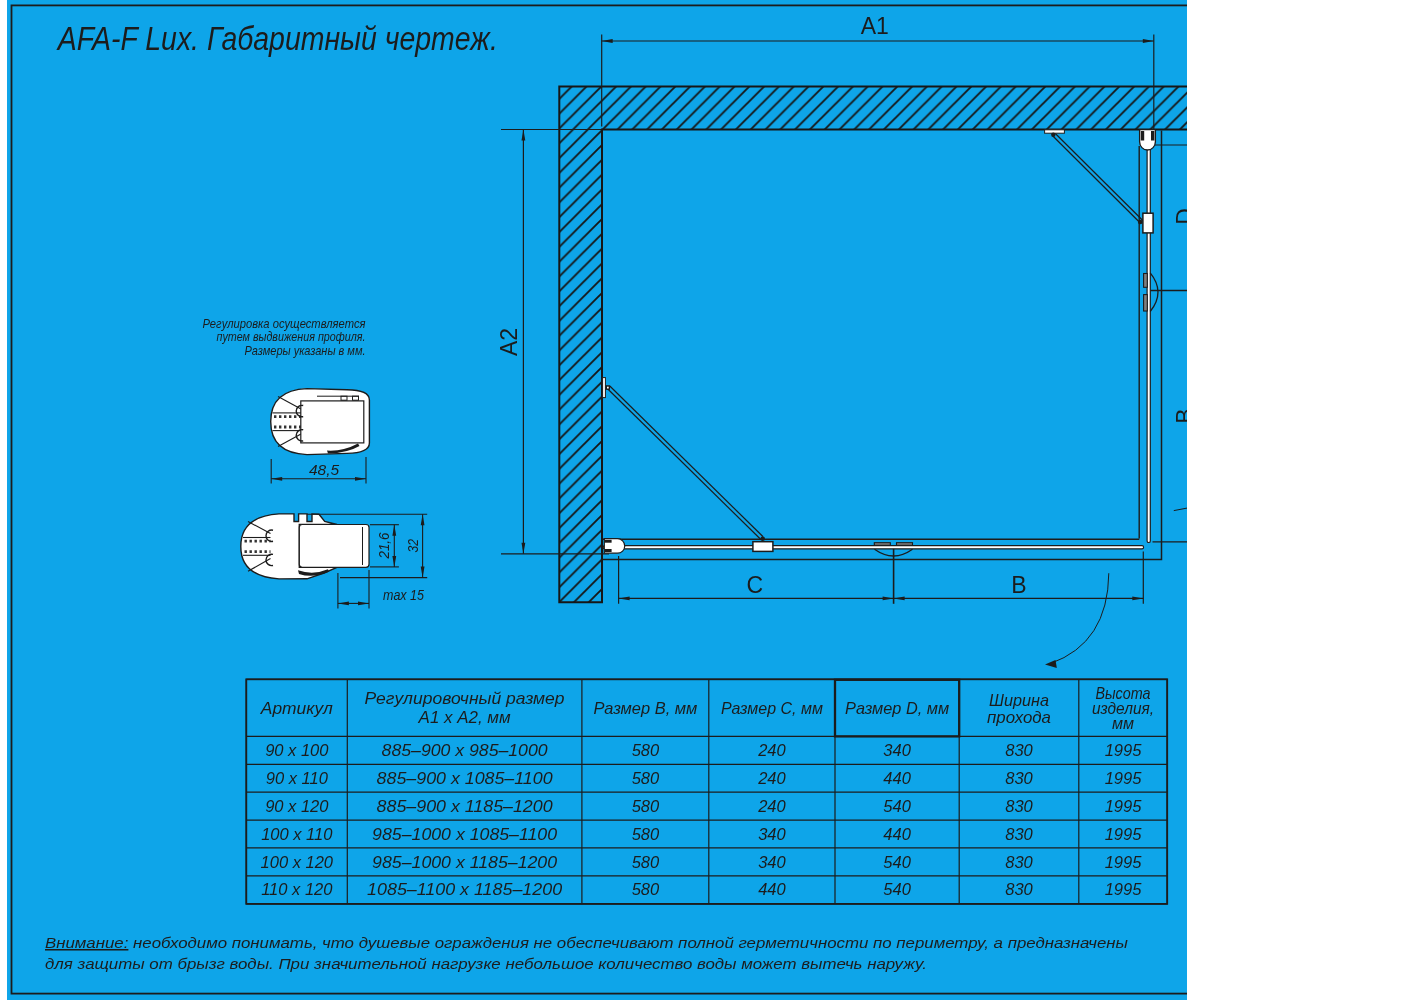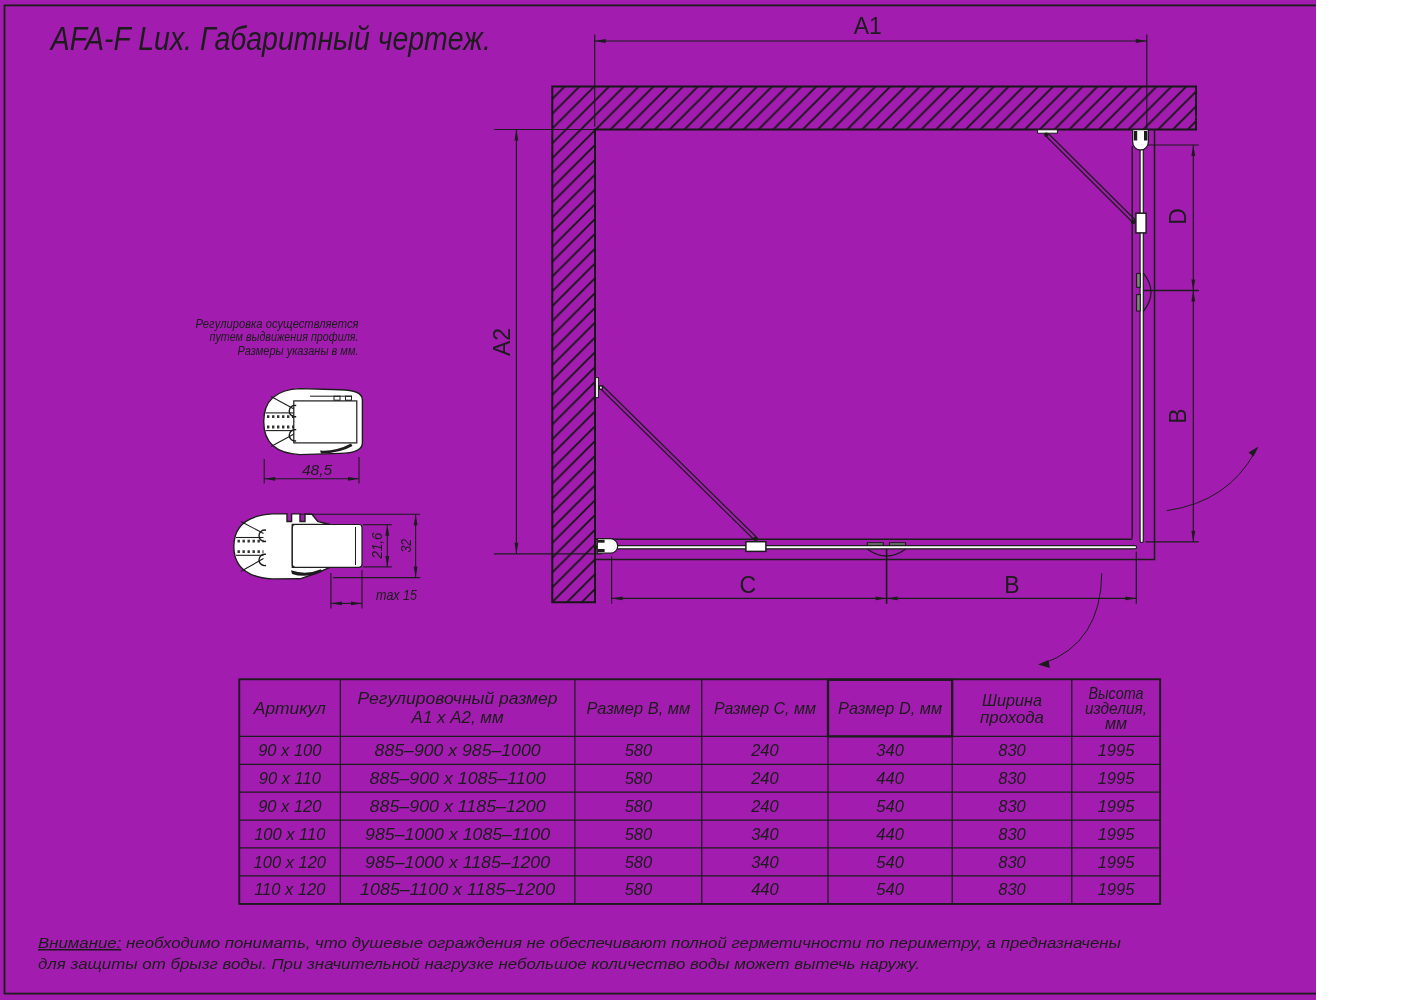--- a/index.html
+++ b/index.html
@@ -1,17 +1,17 @@
 <!DOCTYPE html>
 <html><head>
 <meta charset="utf-8">
 <style>
   html,body{margin:0;padding:0;background:#ffffff;}
-  .page{position:relative;width:1316px;height:1000px;background:#a21caf;overflow:hidden;
-        font-family:"Liberation Sans", sans-serif;}
+  .page{position:relative;width:1180px;height:1000px;background:#0ea5e9;overflow:hidden;
+        font-family:"Liberation Sans", sans-serif;margin-left:7px;}
   svg{position:absolute;left:0;top:0;}
   text{fill:#1c1c1c;}
 </style>
 </head>
 <body>
 <div class="page">
 <svg width="1415" height="1000" viewBox="0 0 1415 1000" font-family="Liberation Sans, sans-serif">
 <defs>
 
 <pattern id="hat" width="14.8" height="14.8" patternUnits="userSpaceOnUse">

